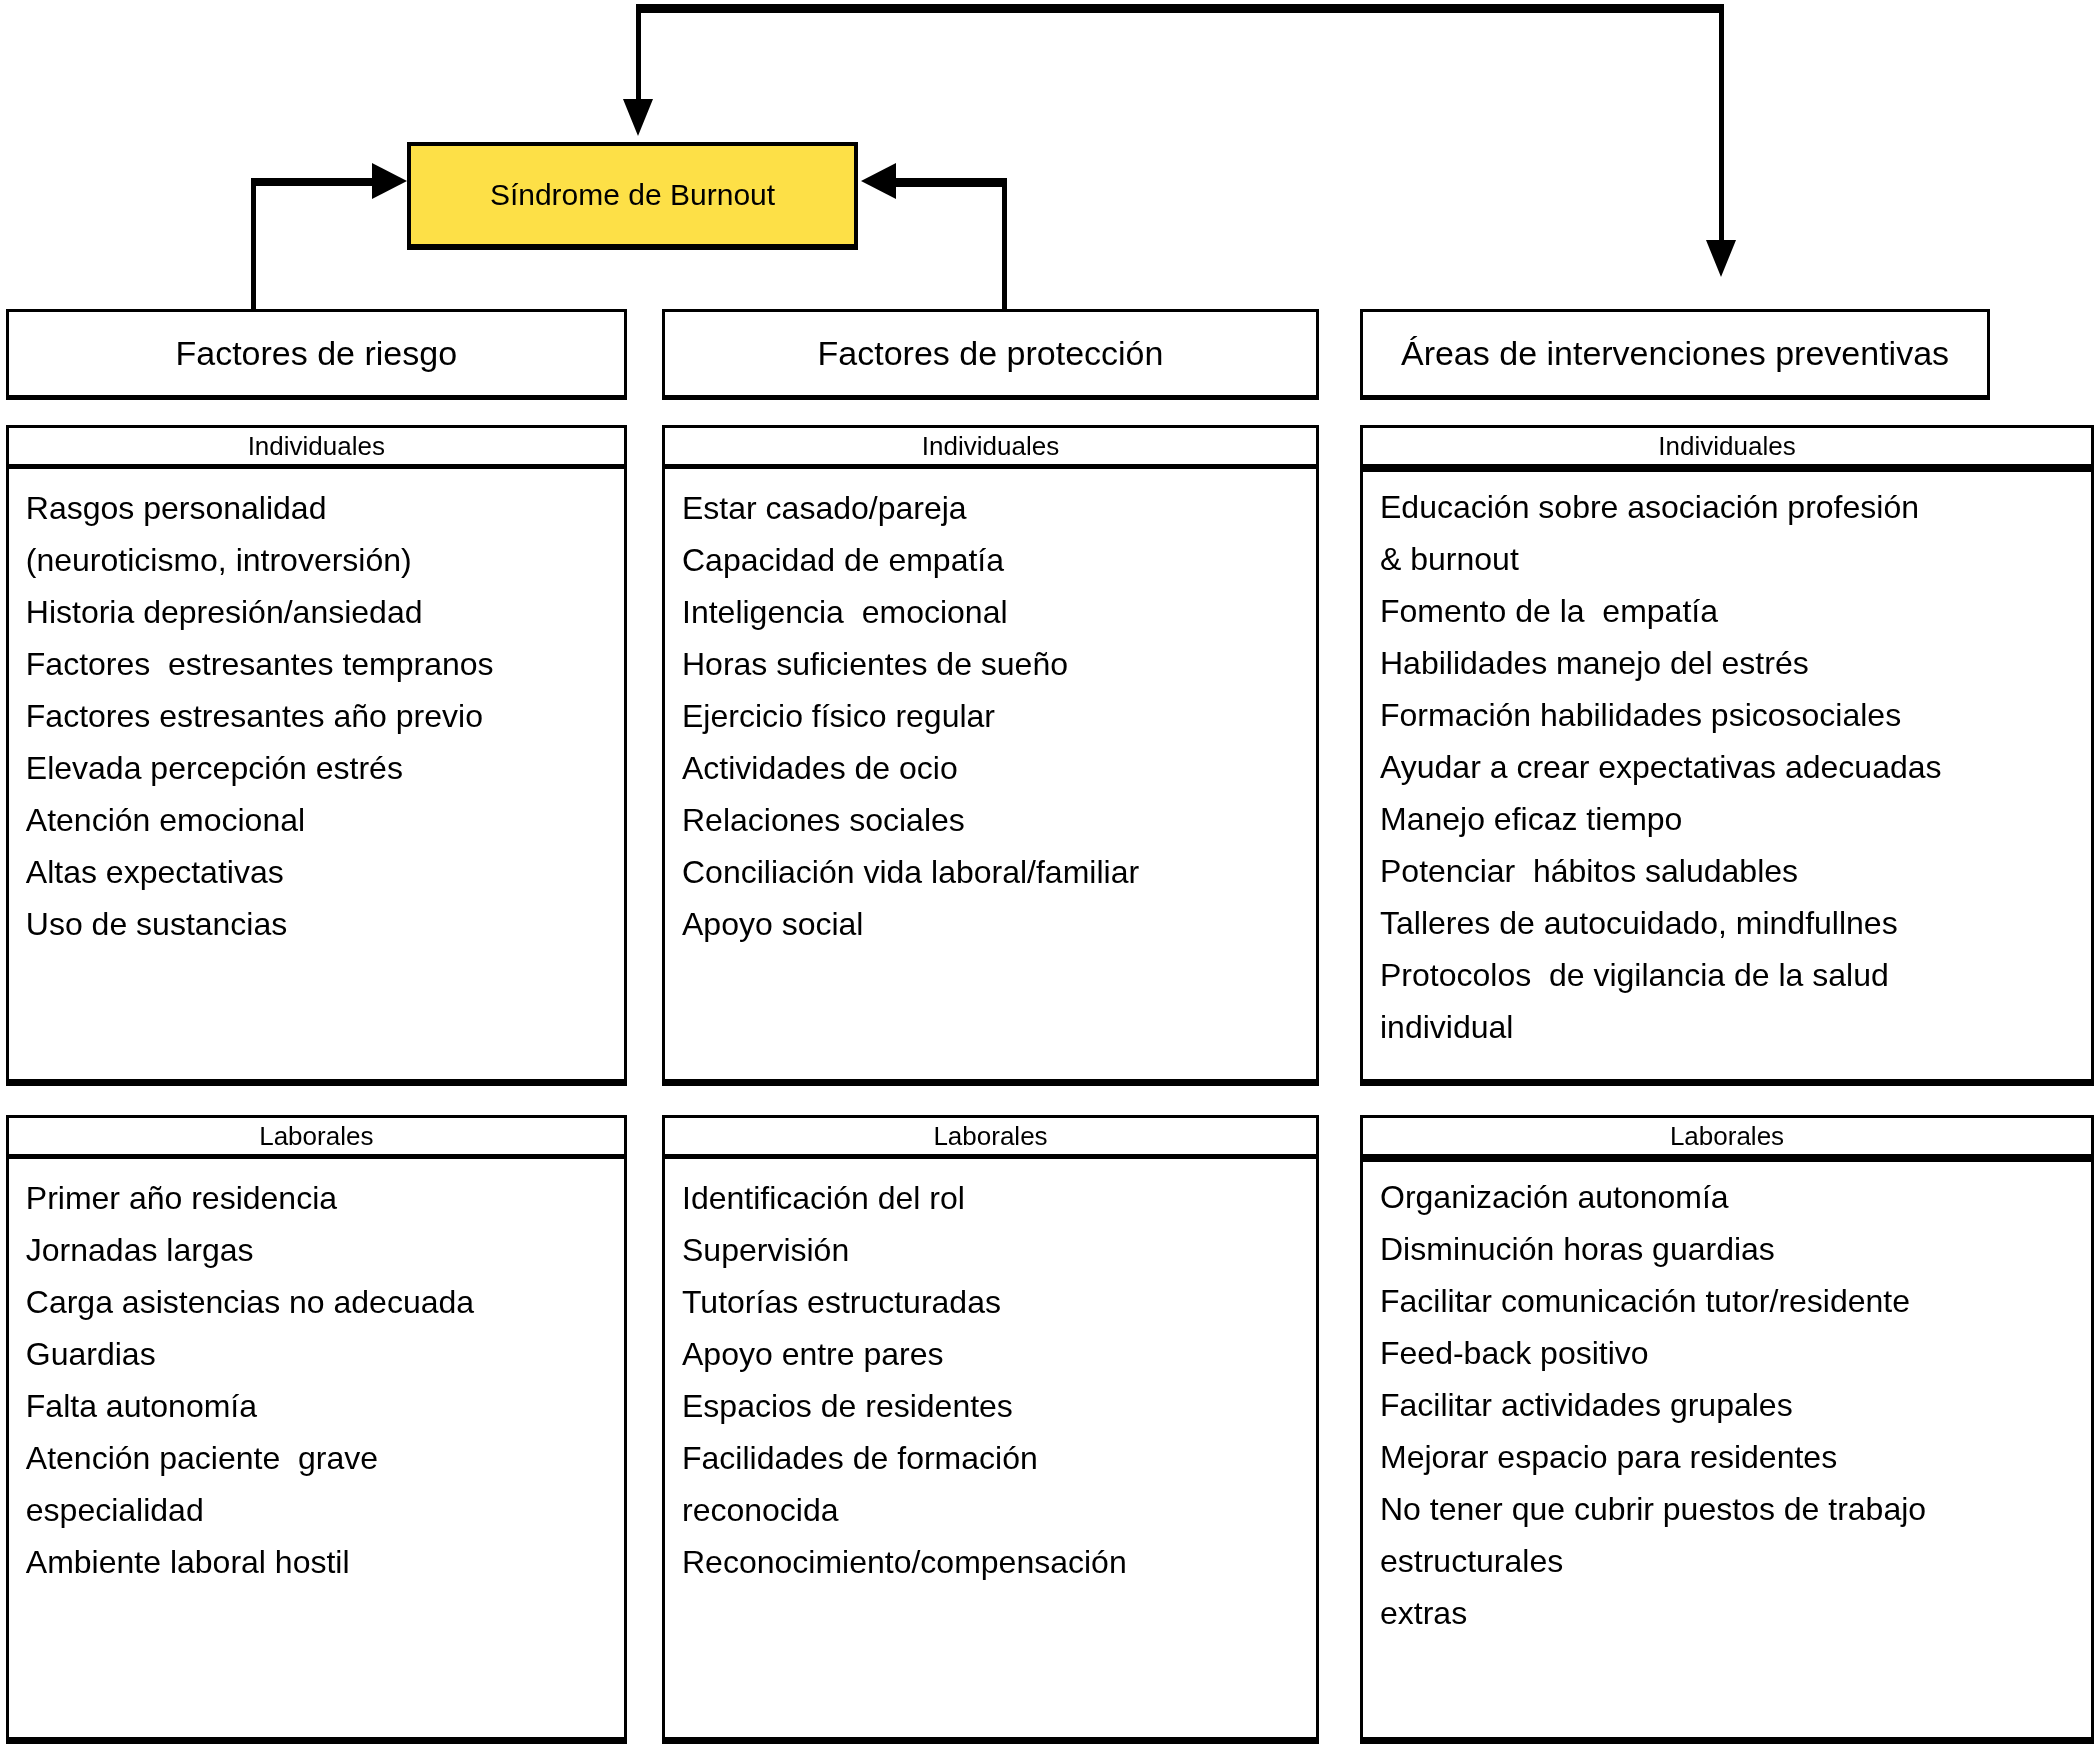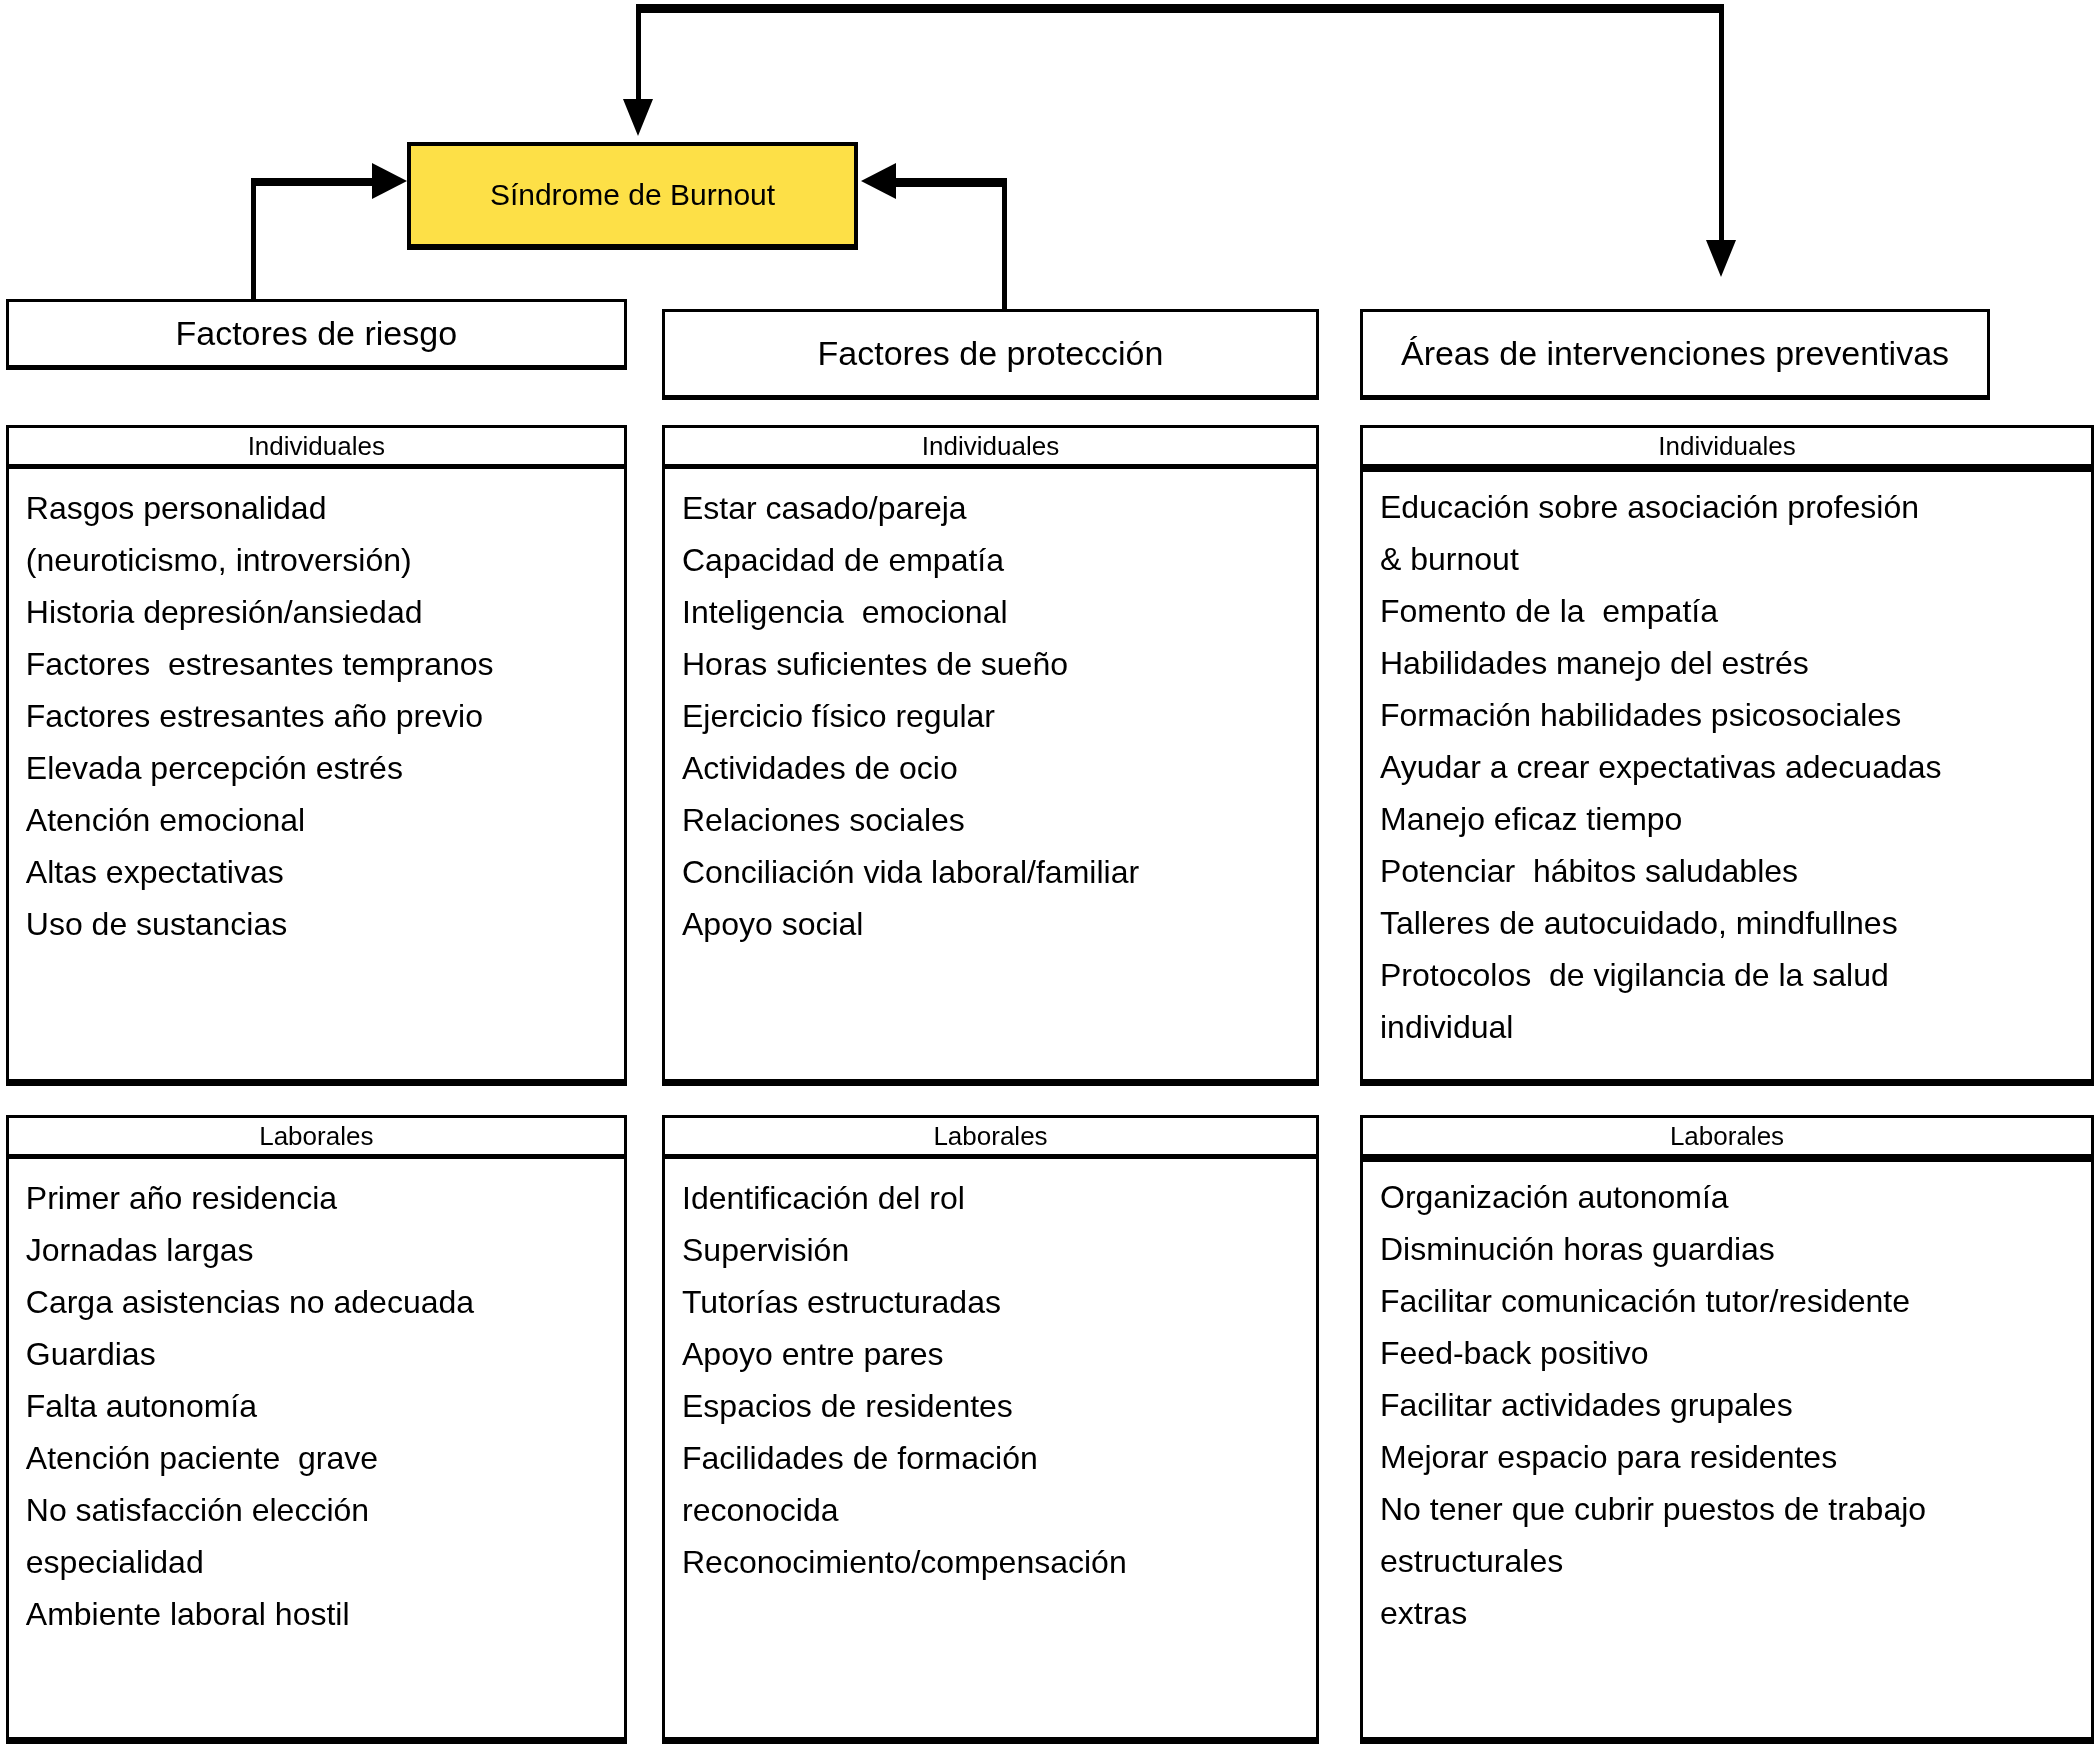--- a/index.html
+++ b/index.html
@@ -95,21 +95,21 @@
   <div class="arrow right" style="left:372px; top:163px;"></div>
 
   <div class="arrow left" style="left:861px; top:163px;"></div>
   <div class="seg" style="left:895px; top:178px; width:112px; height:8.6px;"></div>
   <div class="seg" style="left:1002px; top:181px; width:5px; height:128px;"></div>
 
   <div class="node" style="left:407px; top:142px; width:451px; height:108px;">
     <span>Síndrome de Burnout</span>
   </div>
 
-  <div class="hdrbox" style="left:5.8px; top:299px; width:621px; height:71px;">
+  <div class="hdrbox" style="left:5.8px; top:309px; width:621px; height:91px;">
     <span>Factores de riesgo</span>
   </div>
   <div class="hdrbox" style="left:662px; top:309px; width:657px; height:91px;">
     <span>Factores de protección</span>
   </div>
   <div class="hdrbox" style="left:1360px; top:309px; width:630px; height:91px;">
     <span>Áreas de intervenciones preventivas</span>
   </div>
 
   <div class="bigbox" style="left:5.8px; top:425px; width:621px; height:661px;">
@@ -126,21 +126,21 @@
 
   <div class="bigbox" style="left:1360px; top:425px; width:734px; height:661px;">
     <div class="title">Individuales</div>
     <div class="sep double"></div>
     <div class="list tight"><div>Educación sobre asociación profesión</div><div>&amp; burnout</div><div>Fomento de la  empatía</div><div>Habilidades manejo del estrés</div><div>Formación habilidades psicosociales</div><div>Ayudar a crear expectativas adecuadas</div><div>Manejo eficaz tiempo</div><div>Potenciar  hábitos saludables</div><div>Talleres de autocuidado, mindfullnes</div><div>Protocolos  de vigilancia de la salud</div><div>individual</div></div>
   </div>
 
   <div class="bigbox" style="left:5.8px; top:1115px; width:621px; height:629px;">
     <div class="title">Laborales</div>
     <div class="sep"></div>
-    <div class="list"><div>Primer año residencia</div><div>Jornadas largas</div><div>Carga asistencias no adecuada</div><div>Guardias</div><div>Falta autonomía</div><div>Atención paciente  grave</div><div>No satisfacción elección</div><div>especialidad</div><div>Ambiente laboral hostil</div></div>
+    <div class="list"><div>Primer año residencia</div><div>Jornadas largas</div><div>Carga asistencias no adecuada</div><div>Guardias</div><div>Falta autonomía</div><div>Atención paciente  grave</div><div>especialidad</div><div>Ambiente laboral hostil</div></div>
   </div>
 
   <div class="bigbox" style="left:662px; top:1115px; width:657px; height:629px;">
     <div class="title">Laborales</div>
     <div class="sep"></div>
     <div class="list"><div>Identificación del rol</div><div>Supervisión</div><div>Tutorías estructuradas</div><div>Apoyo entre pares</div><div>Espacios de residentes</div><div>Facilidades de formación</div><div>reconocida</div><div>Reconocimiento/compensación</div></div>
   </div>
 
   <div class="bigbox" style="left:1360px; top:1115px; width:734px; height:629px;">
     <div class="title">Laborales</div>

